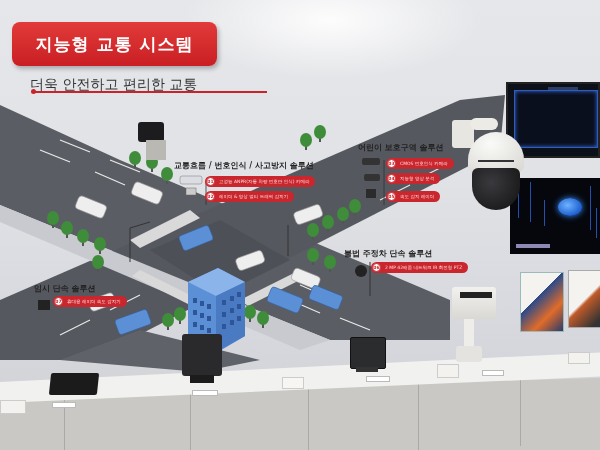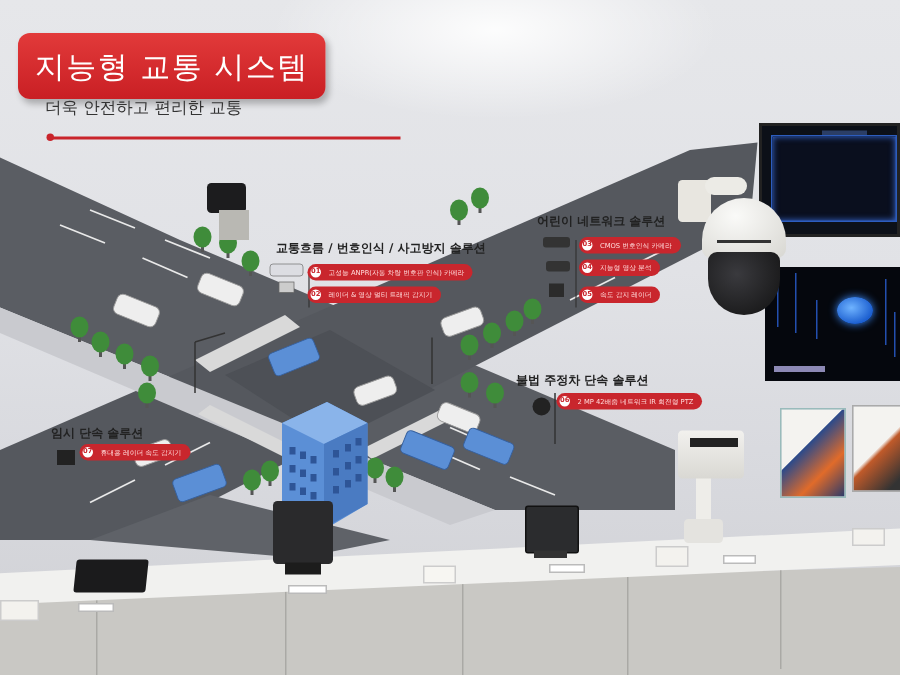--- a/index.html
+++ b/index.html
@@ -6,22 +6,22 @@
   body{width:600px;height:450px;overflow:hidden;position:relative;
        background:linear-gradient(180deg,#e6e7ea 0%,#e1e2e6 40%,#d8d9de 70%,#cfd0d4 100%);
        font-family:"DejaVu Sans",sans-serif;}
   .abs{position:absolute;}
   
   .glow{left:180px;top:-40px;width:300px;height:120px;border-radius:50%;
         background:radial-gradient(ellipse at center,rgba(255,255,255,.9),rgba(255,255,255,0) 70%);}
   
   .title-badge{left:12px;top:22px;width:205px;height:44px;border-radius:8px;
        background:linear-gradient(180deg,#e23a3a,#c91f24);box-shadow:2px 3px 4px rgba(0,0,0,.25);
-       color:#fff;font-size:20px;font-weight:normal;display:flex;align-items:center;justify-content:center;letter-spacing:1px;}
-  .subtitle{left:30px;top:64px;font-size:11px;color:#333;}
+       color:#fff;font-size:17px;font-weight:bold;display:flex;align-items:center;justify-content:center;letter-spacing:1px;}
+  .subtitle{left:30px;top:76px;font-size:14px;color:#333;}
   .red-line{left:34px;top:91px;width:233px;height:1.5px;background:#c9242b;}
   .red-dot{left:31px;top:89px;width:5px;height:5px;border-radius:50%;background:#c9242b;}
 
   
   svg.scene{position:absolute;left:0;top:0;}
   .sol-title{font-size:8px;font-weight:bold;color:#222;white-space:nowrap;}
   .callout{height:11px;border-radius:6px;background:#c9262d;color:#ffd9d9;font-size:4.5px;
        display:flex;align-items:center;padding:0 6px 0 1px;white-space:nowrap;}
   .callout .num{width:9px;height:9px;border-radius:50%;background:#fff;border:1px solid #c9262d;
        color:#c9262d;font-size:4.5px;font-weight:bold;display:flex;align-items:center;justify-content:center;margin-right:4px;box-sizing:border-box;}
@@ -244,31 +244,31 @@
   <rect x="38" y="300" width="12" height="10" fill="#222"></rect>
   <line x1="206" y1="182" x2="206" y2="205" stroke="#333" stroke-width=".8"></line>
   <line x1="384" y1="160" x2="384" y2="205" stroke="#333" stroke-width=".8"></line>
 </svg>
 
 <div class="abs title-badge">지능형 교통 시스템</div>
 <div class="abs subtitle">더욱 안전하고 편리한 교통</div>
 <div class="abs red-dot"></div>
 <div class="abs red-line"></div>
 
-<div class="abs sol-title" style="left:184px;top:160px;">교통흐름 / 번호인식 / 사고방지 솔루션</div>
+<div class="abs sol-title" style="left:174px;top:160px;">교통흐름 / 번호인식 / 사고방지 솔루션</div>
 <div class="abs callout" style="left:205px;top:176px;">
   <span class="num">01</span>
   <span>고성능 ANPR(자동 차량 번호판 인식) 카메라</span>
 </div>
 <div class="abs callout" style="left:205px;top:191px;">
   <span class="num">02</span>
   <span>레이더 &amp; 영상 멀티 트래픽 감지기</span>
 </div>
 
-<div class="abs sol-title" style="left:358px;top:142px;">어린이 네트워크 솔루션</div>
+<div class="abs sol-title" style="left:358px;top:142px;">어린이 보호구역 솔루션</div>
 <div class="abs callout" style="left:386px;top:158px;">
   <span class="num">03</span>
   <span>CMOS 번호인식 카메라</span>
 </div>
 <div class="abs callout" style="left:386px;top:173px;">
   <span class="num">04</span>
   <span>지능형 영상 분석</span>
 </div>
 <div class="abs callout" style="left:386px;top:191px;">
   <span class="num">05</span>

